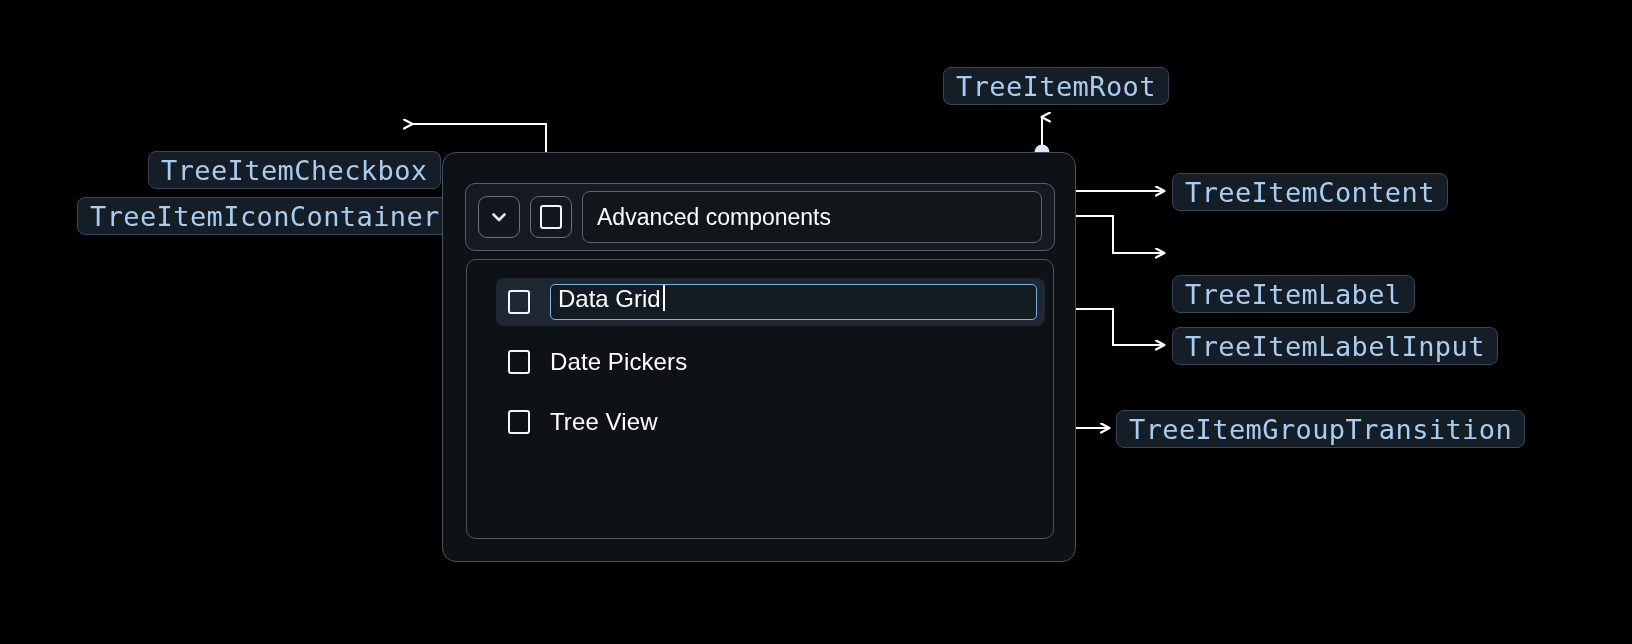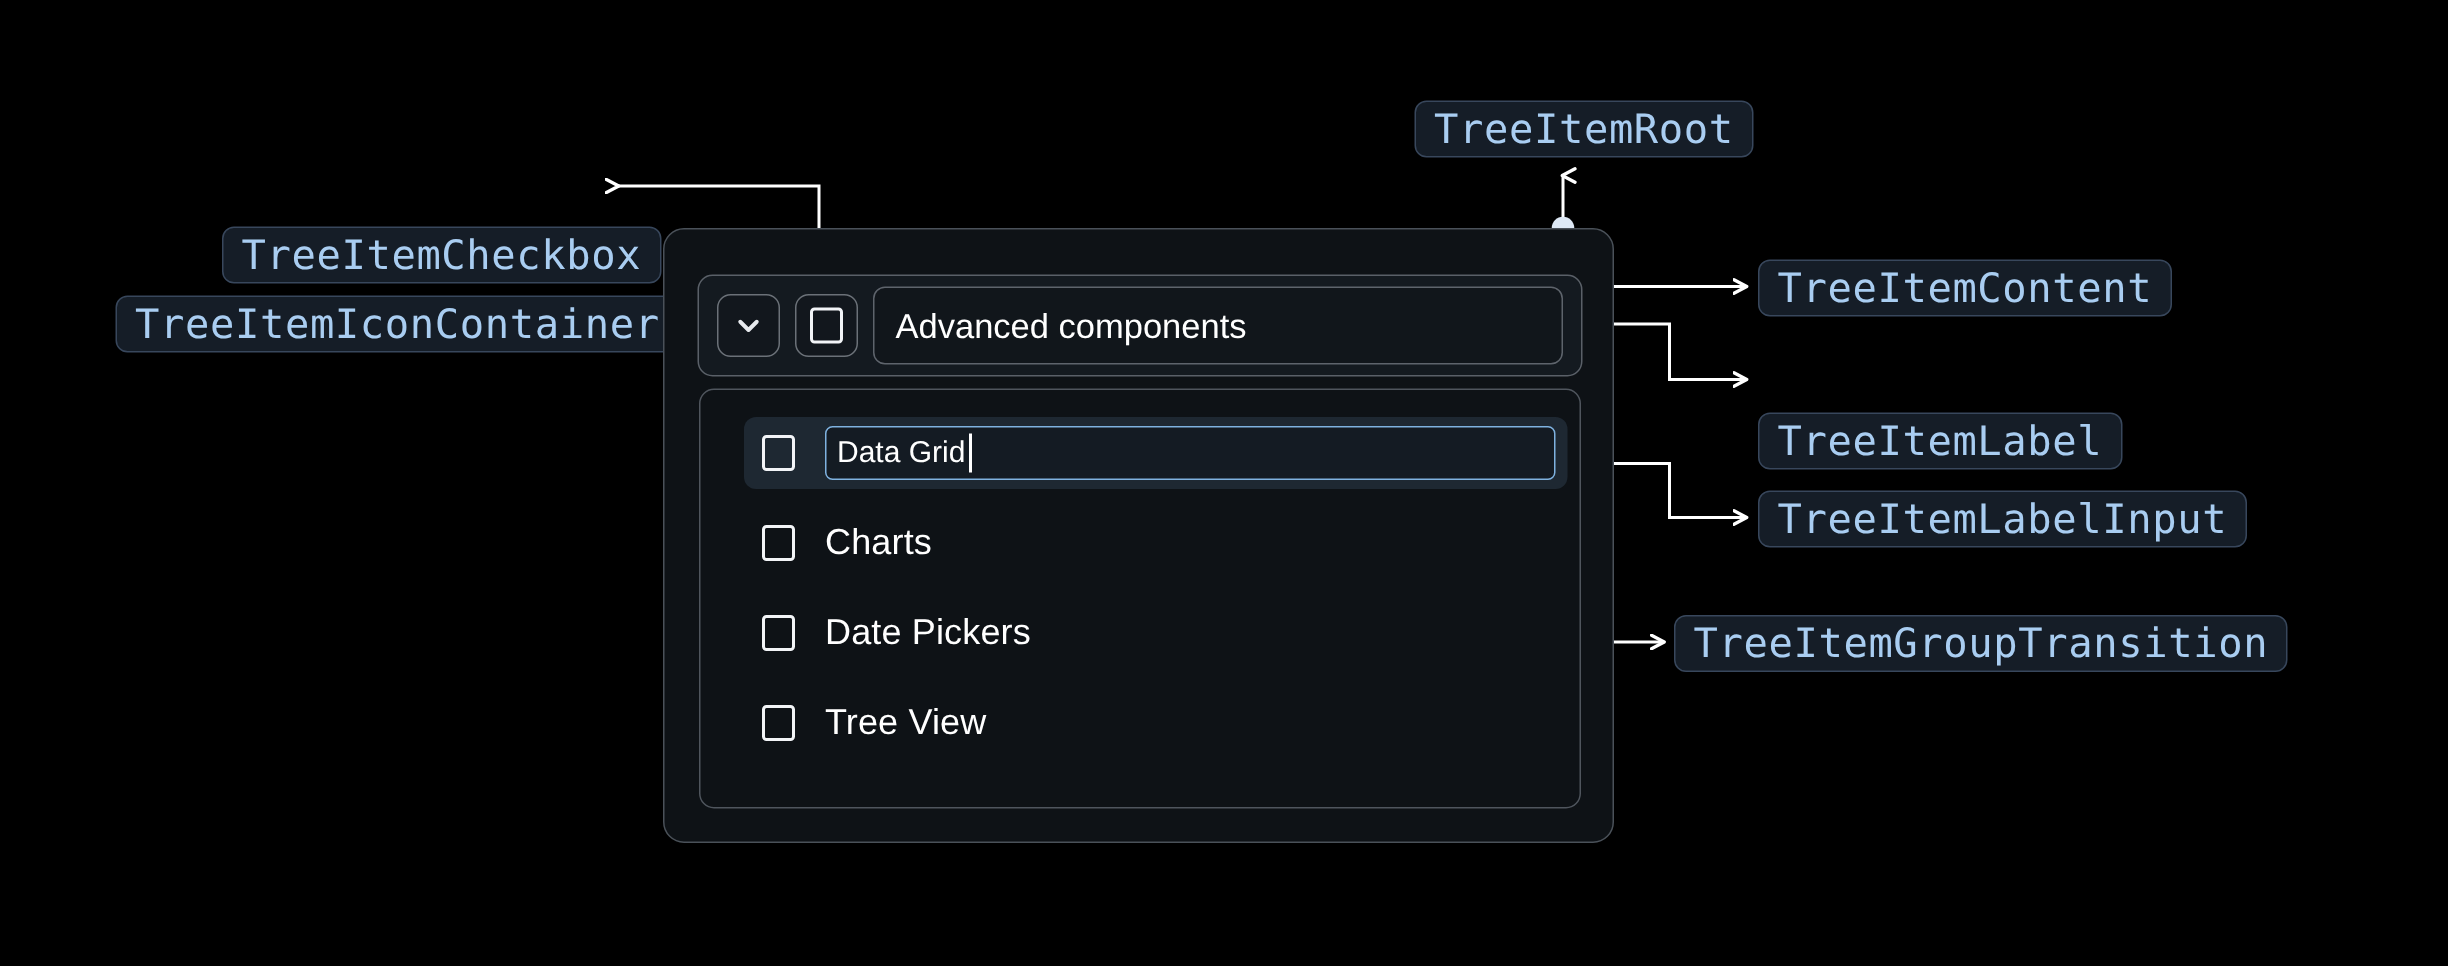--- a/index.html
+++ b/index.html
@@ -160,24 +160,24 @@
 
   #name-input {
     box-sizing: border-box;
     flex: 1 1 auto;
     margin-right: 8px;
     height: 36px;
     border: 1.5px solid #7fb2e0;
     border-radius: 5px;
     background: #141b23;
     display: flex;
-    align-items: center;
-    padding: 12px 7px;
+    align-items: flex-start;
+    padding: 0 7px;
     color: #ffffff;
-    font-size: 20px;
+    font-size: 24px;
   }
   .caret {
     display: inline-block;
     width: 2px;
     height: 26px;
     background: #ffffff;
     margin-left: 2px;
   }
 </style>
 </head>
@@ -257,24 +257,20 @@
     <div id="group-transition">
 
       <div class="tree-row selected">
         <span class="row-chk"></span>
         <span id="name-input">
           <span>Data Grid</span>
           <span class="caret"></span>
         </span>
       </div>
 
-      <div class="tree-row">
-        <span class="row-chk"></span>
-        <span class="row-text">Charts</span>
-      </div>
 
       <div class="tree-row">
         <span class="row-chk"></span>
         <span class="row-text">Date Pickers</span>
       </div>
 
       <div class="tree-row">
         <span class="row-chk"></span>
         <span class="row-text">Tree View</span>
       </div>

